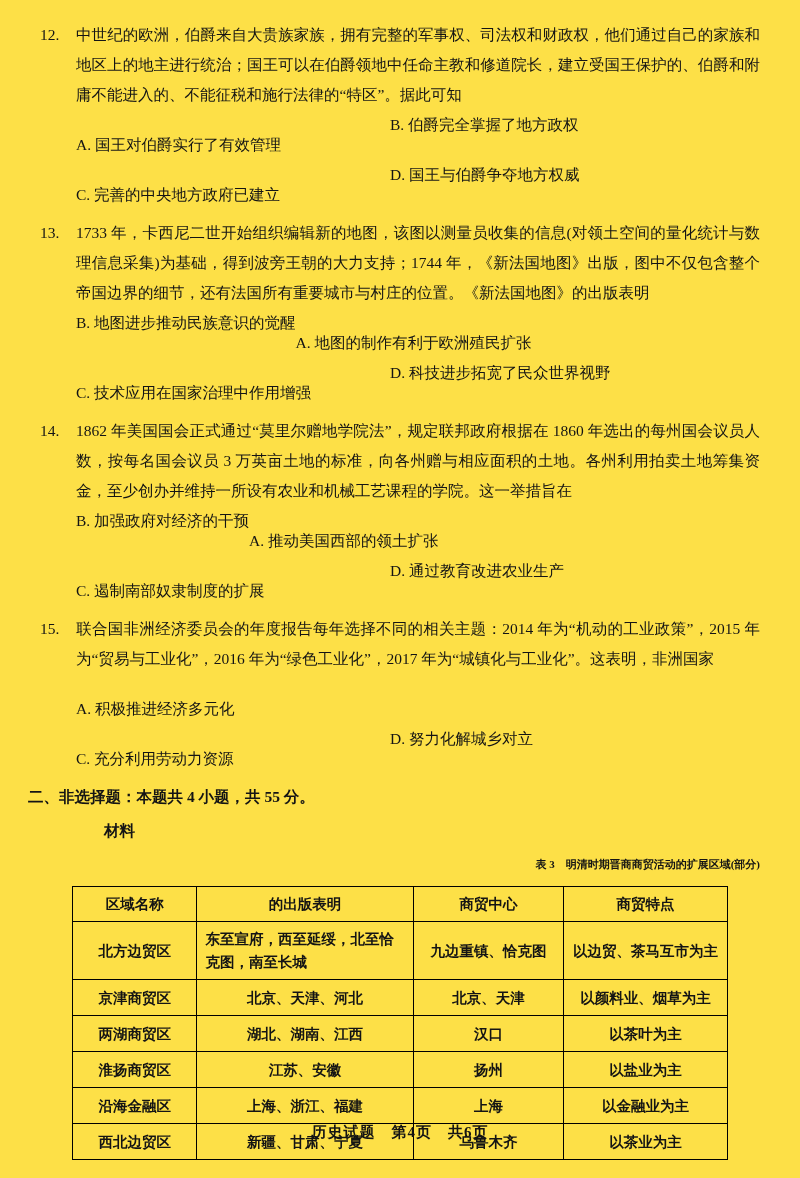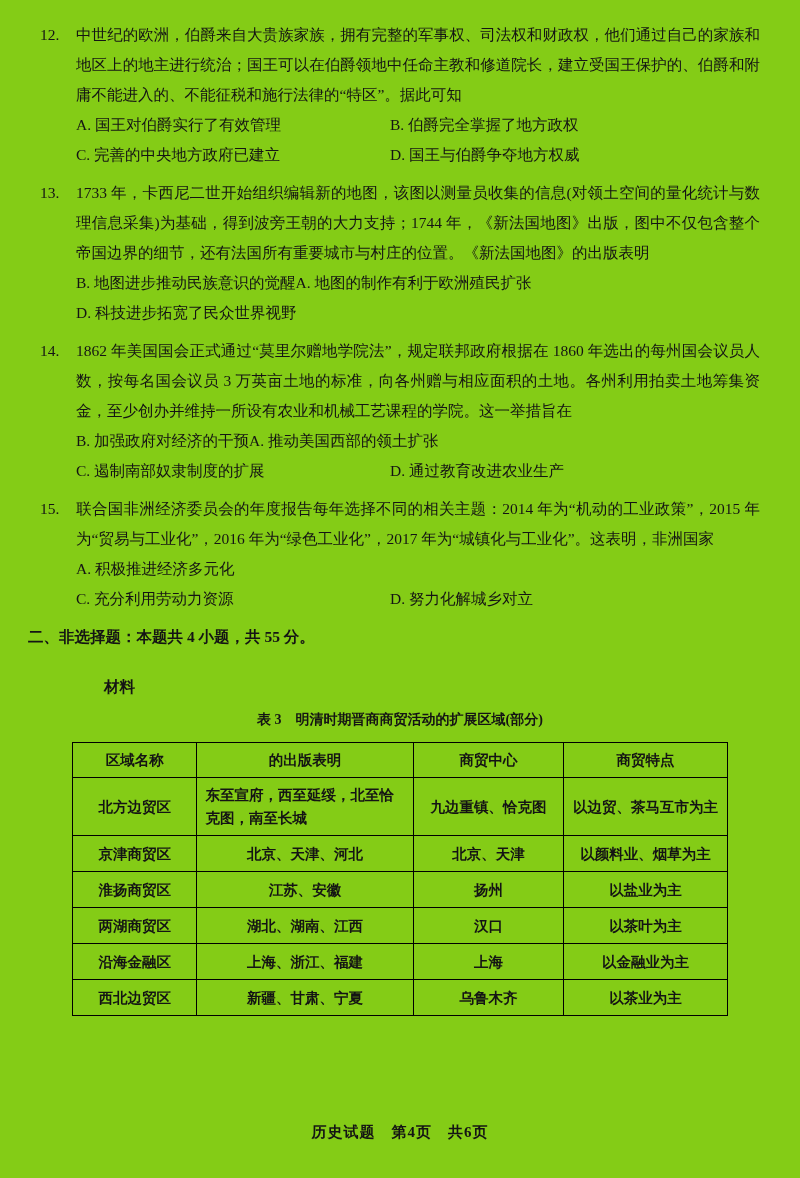--- a/index.html
+++ b/index.html
@@ -1,20 +1,20 @@
 <!DOCTYPE html>
 <html><head>
 <meta charset="utf-8">
 <style>
   html,body { margin:0; padding:0; background:#e8e8e8; }
   .page {
     position:relative;
     width:800px; height:1178px;
     margin:0 auto;
-    background:#84cc16;
+    background:#fde047;
     color:#141414;
     font-family:"Liberation Serif","DejaVu Serif",serif;
     font-size:15.5px;
     box-sizing:border-box;
     padding:20px 40px 0 40px;
     overflow:hidden;
   }
   p { margin:0; }
 
   
@@ -22,42 +22,42 @@
   .stem {
     text-align:justify;
     line-height:30px;
     padding-left:36px;
     text-indent:-36px;
   }
   .qnum { display:inline-block; width:36px; text-indent:0; }
   .opts { padding-left:36px; }
   .opt-row { display:flex; }
   .opt { line-height:30px; }
-  .opt.col1 { width:314px; flex:0 0 314px; }
+  .opt.col1 { width:314px; flex:0 0 314px;margin-top:20px; }
 
   
   .section-header {
     font-weight:bold;
     line-height:30px;
     margin:8px 0 4px -12px;
   }
   .q16-line { line-height:30px; margin-left:-12px; }
   .qnum16 { display:inline-block; width:28px; }
   .q16-title { font-weight:bold; }
   .material-label {
     font-weight:bold;
     line-height:30px;
     padding-left:64px;
-    margin-top:20px;
+    margin-top:4px;
   }
   .table-caption {
     font-weight:bold;
-    text-align:center;
+    text-align:right;
     line-height:28px;
-    font-size:14px;
+    font-size:11px;
     margin-top:4px;
   }
 
   
   .mtable {
     width:656px;
     margin:8px auto 0 auto;
     border-collapse:collapse;
     font-weight:bold;
     font-size:14.5px;
@@ -105,20 +105,21 @@
   </section>
 
   <section class="question">
     <p class="stem"><span class="qnum">13.</span><span>1733 年，卡西尼二世开始组织编辑新的地图，该图以测量员收集的信息(对领土空间的量化统计与数理信息采集)为基础，得到波旁王朝的大力支持；1744 年，《新法国地图》出版，图中不仅包含整个帝国边界的细节，还有法国所有重要城市与村庄的位置。《新法国地图》的出版表明</span></p>
     <div class="opts">
       <div class="opt-row">
         <p class="opt">B. 地图进步推动民族意识的觉醒</p>
         <p class="opt col1">A. 地图的制作有利于欧洲殖民扩张</p>
       </div>
       <div class="opt-row">
+        <p class="opt col1">C. 技术应用在国家治理中作用增强</p>
         <p class="opt">D. 科技进步拓宽了民众世界视野</p>
       </div>
     </div>
   </section>
 
   <section class="question">
     <p class="stem"><span class="qnum">14.</span><span>1862 年美国国会正式通过“莫里尔赠地学院法”，规定联邦政府根据在 1860 年选出的每州国会议员人数，按每名国会议员 3 万英亩土地的标准，向各州赠与相应面积的土地。各州利用拍卖土地筹集资金，至少创办并维持一所设有农业和机械工艺课程的学院。这一举措旨在</span></p>
     <div class="opts">
       <div class="opt-row">
         <p class="opt">B. 加强政府对经济的干预</p>
@@ -173,32 +174,32 @@
         <td>九边重镇、恰克图</td>
         <td>以边贸、茶马互市为主</td>
       </tr>
       <tr>
         <td>京津商贸区</td>
         <td>北京、天津、河北</td>
         <td>北京、天津</td>
         <td>以颜料业、烟草为主</td>
       </tr>
       <tr>
+        <td>两湖商贸区</td>
+        <td>湖北、湖南、江西</td>
+        <td>汉口</td>
+        <td>以茶叶为主</td>
+      </tr>
+      <tr>
         <td>淮扬商贸区</td>
         <td>江苏、安徽</td>
         <td>扬州</td>
         <td>以盐业为主</td>
       </tr>
       <tr>
-        <td>两湖商贸区</td>
-        <td>湖北、湖南、江西</td>
-        <td>汉口</td>
-        <td>以茶叶为主</td>
-      </tr>
-      <tr>
         <td>沿海金融区</td>
         <td>上海、浙江、福建</td>
         <td>上海</td>
         <td>以金融业为主</td>
       </tr>
       <tr>
         <td>西北边贸区</td>
         <td>新疆、甘肃、宁夏</td>
         <td>乌鲁木齐</td>
         <td>以茶业为主</td>

